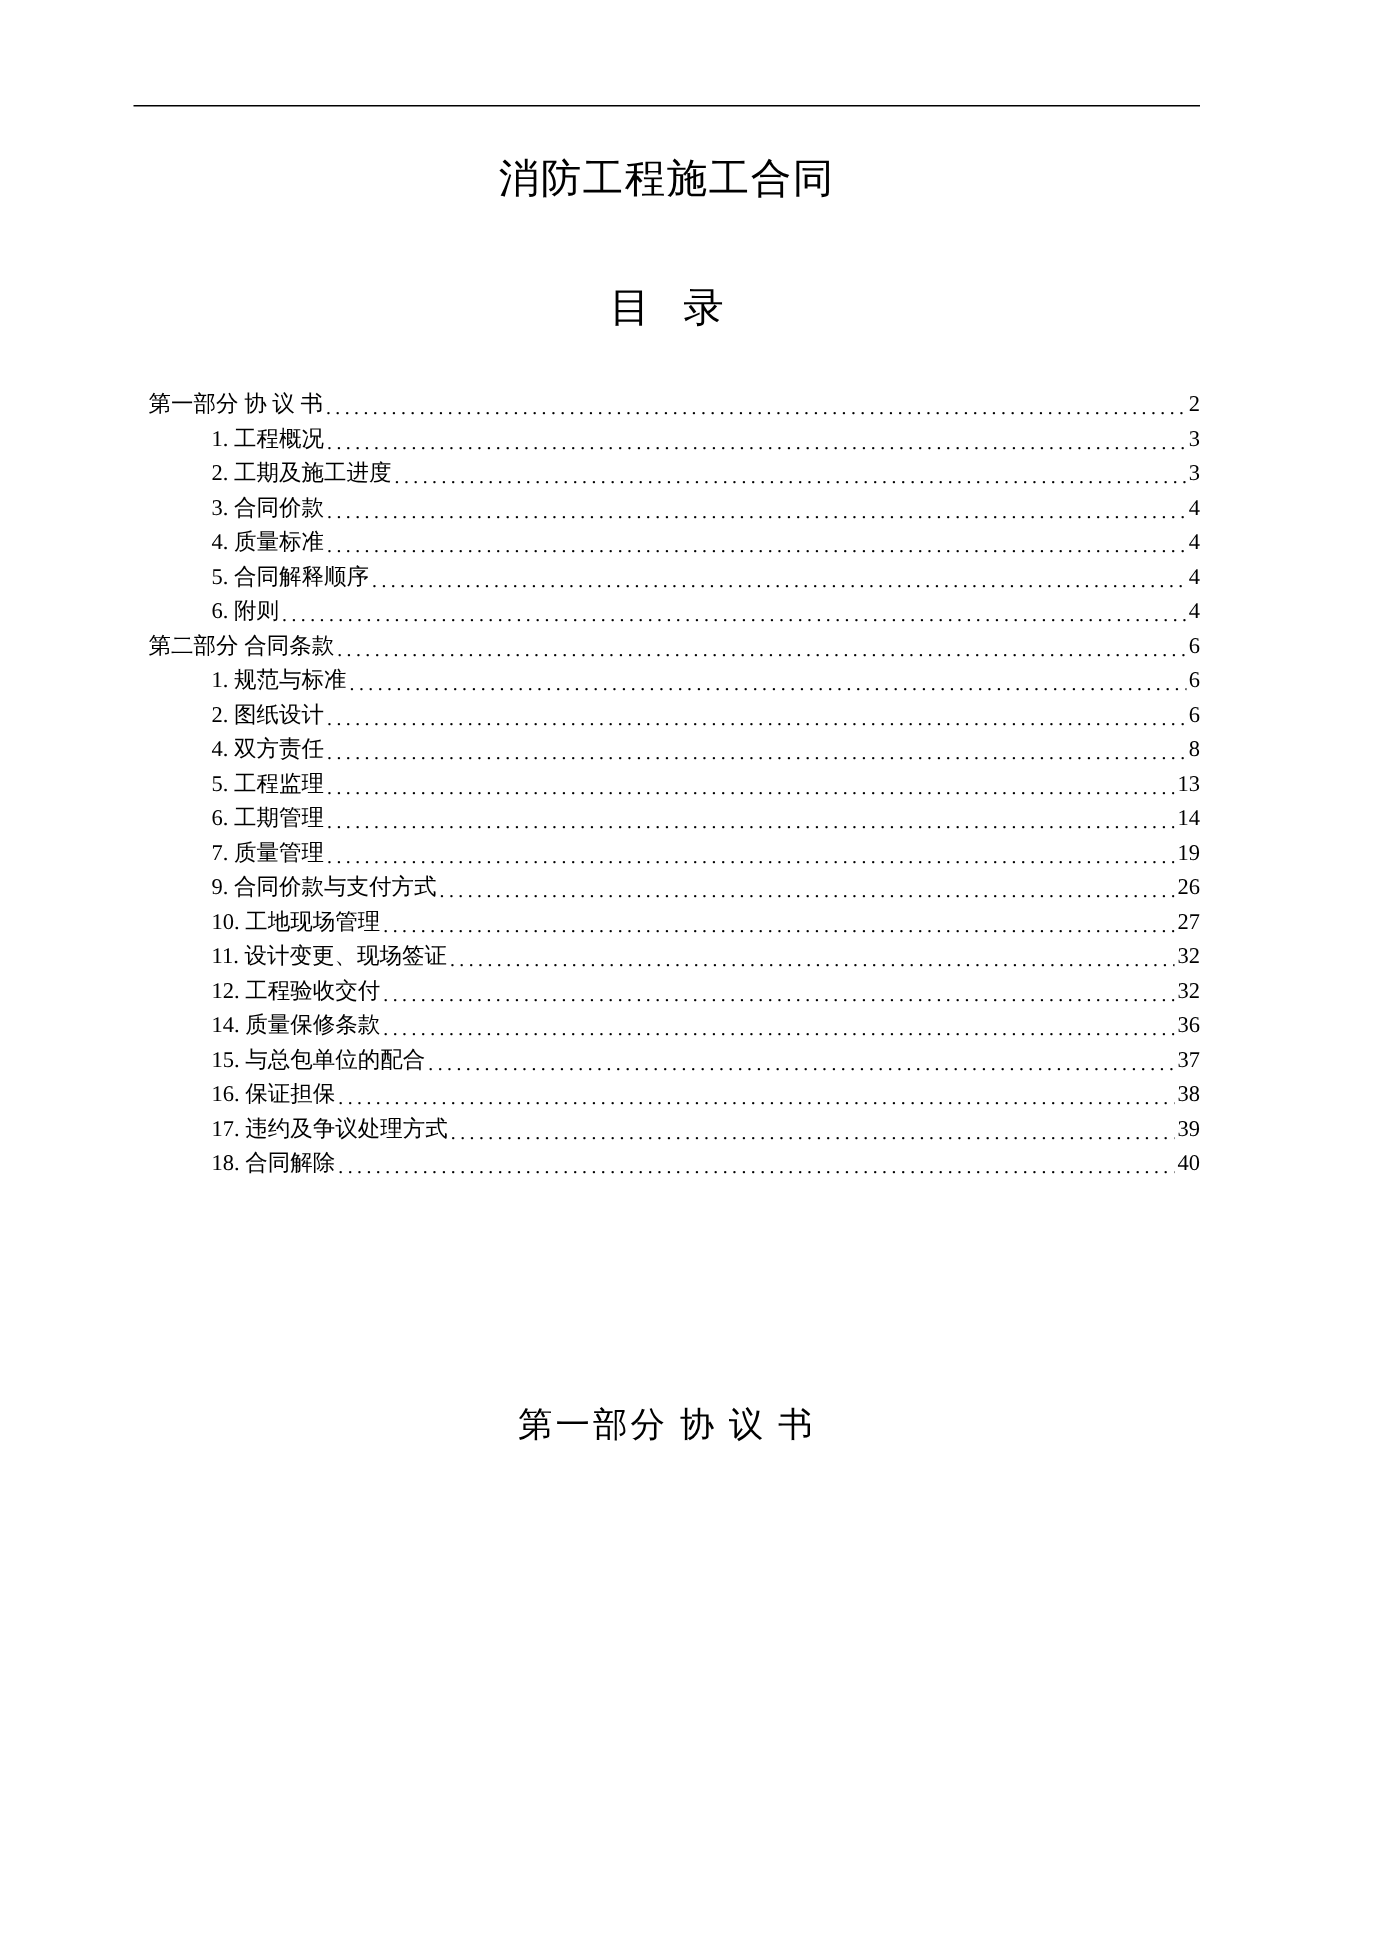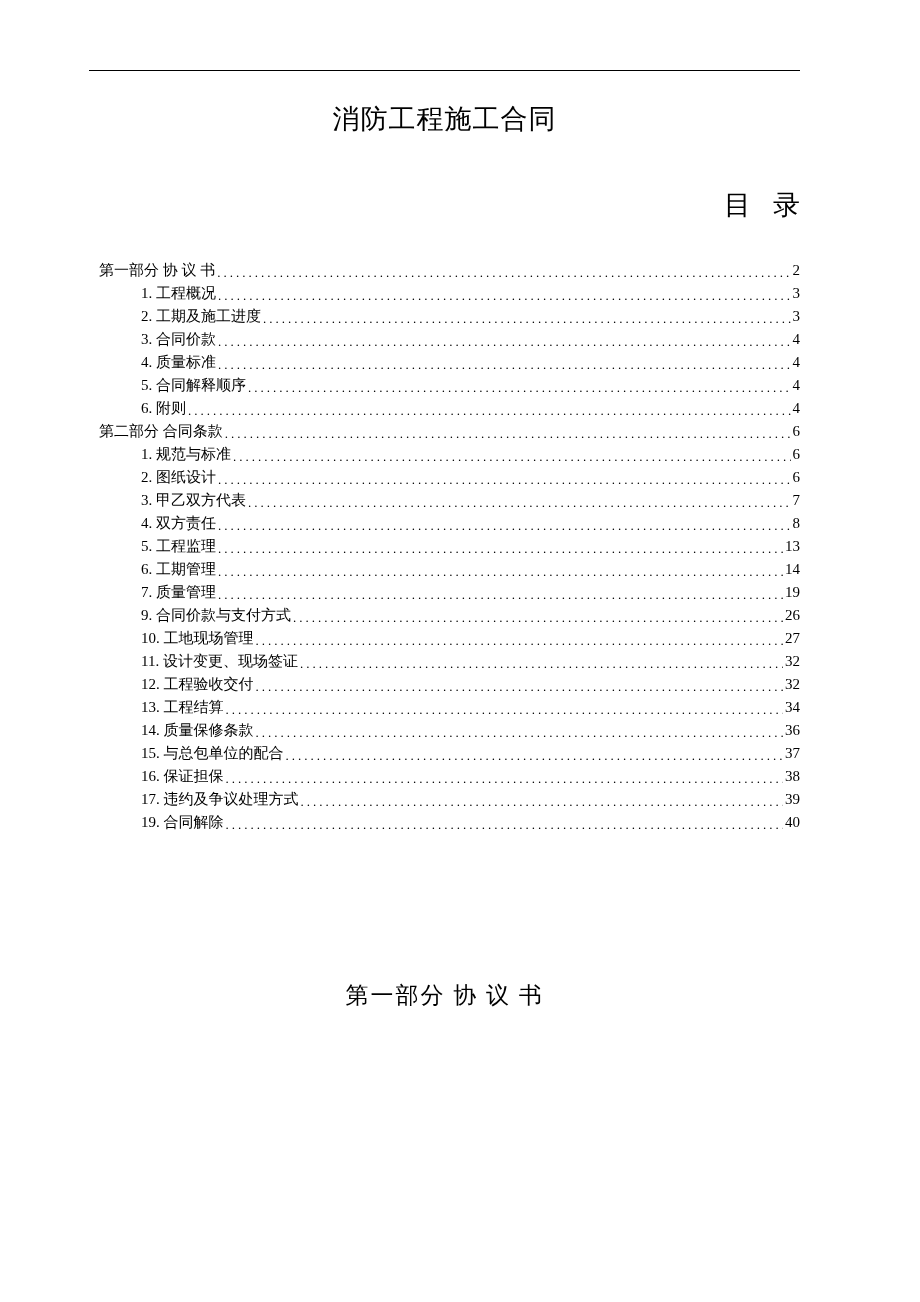--- a/index.html
+++ b/index.html
@@ -22,21 +22,21 @@
     margin: 0 0 30px 0;
   }
   .doc-title {
     text-align: center;
     font-size: 27px;
     font-weight: 400;
     letter-spacing: 1px;
     margin: 20px 0 50px 0;
   }
   .toc-heading {
-    text-align: right;
+    text-align: center;
     font-size: 27px;
     font-weight: 400;
     margin: 0 0 40px 0;
   }
   .toc-heading .sp { display:inline-block; width: 22px; }
   .toc {
     font-size: 15px;
     line-height: 1.0;
     margin-left: 10px;
   }
@@ -134,25 +134,20 @@
         <span class="toc-label">1. 规范与标准</span>
         <span class="toc-dots"></span>
         <span class="toc-page">6</span>
       </div>
       <div class="toc-row level-1">
         <span class="toc-label">2. 图纸设计</span>
         <span class="toc-dots"></span>
         <span class="toc-page">6</span>
       </div>
       <div class="toc-row level-1">
-        <span class="toc-label">3. 甲乙双方代表</span>
-        <span class="toc-dots"></span>
-        <span class="toc-page">7</span>
-      </div>
-      <div class="toc-row level-1">
         <span class="toc-label">4. 双方责任</span>
         <span class="toc-dots"></span>
         <span class="toc-page">8</span>
       </div>
       <div class="toc-row level-1">
         <span class="toc-label">5. 工程监理</span>
         <span class="toc-dots"></span>
         <span class="toc-page">13</span>
       </div>
       <div class="toc-row level-1">
@@ -179,46 +174,41 @@
         <span class="toc-label">11. 设计变更、现场签证</span>
         <span class="toc-dots"></span>
         <span class="toc-page">32</span>
       </div>
       <div class="toc-row level-1">
         <span class="toc-label">12. 工程验收交付</span>
         <span class="toc-dots"></span>
         <span class="toc-page">32</span>
       </div>
       <div class="toc-row level-1">
-        <span class="toc-label">13. 工程结算</span>
-        <span class="toc-dots"></span>
-        <span class="toc-page">34</span>
-      </div>
-      <div class="toc-row level-1">
         <span class="toc-label">14. 质量保修条款</span>
         <span class="toc-dots"></span>
         <span class="toc-page">36</span>
       </div>
       <div class="toc-row level-1">
         <span class="toc-label">15. 与总包单位的配合</span>
         <span class="toc-dots"></span>
         <span class="toc-page">37</span>
       </div>
       <div class="toc-row level-1">
         <span class="toc-label">16. 保证担保</span>
         <span class="toc-dots"></span>
         <span class="toc-page">38</span>
       </div>
       <div class="toc-row level-1">
         <span class="toc-label">17. 违约及争议处理方式</span>
         <span class="toc-dots"></span>
         <span class="toc-page">39</span>
       </div>
       <div class="toc-row level-1">
-        <span class="toc-label">19. 合同解除</span>
+        <span class="toc-label">18. 合同解除</span>
         <span class="toc-dots"></span>
         <span class="toc-page">40</span>
       </div>
     </div>
 
   <h2 class="section-heading">第一部分 协 议 书</h2>
 
 </div>
 
 </body></html>

